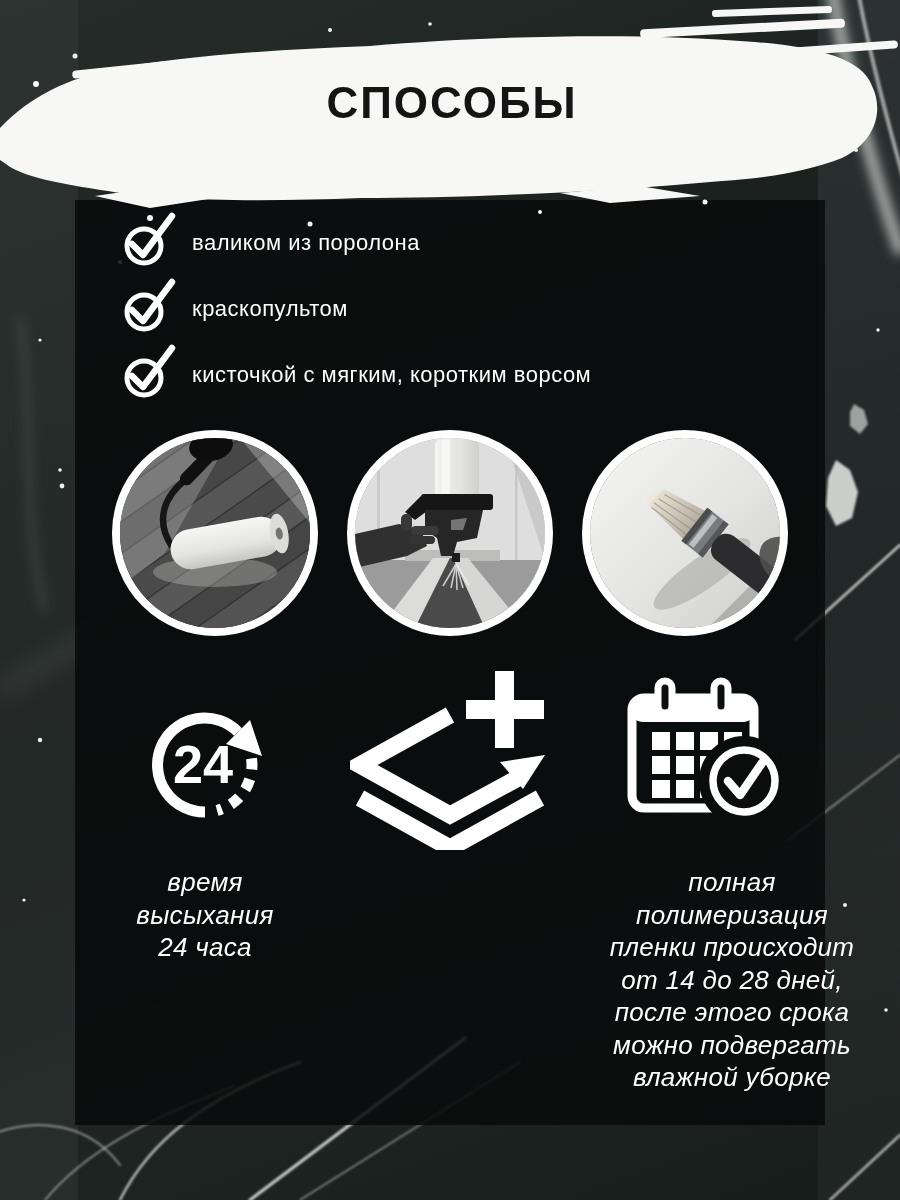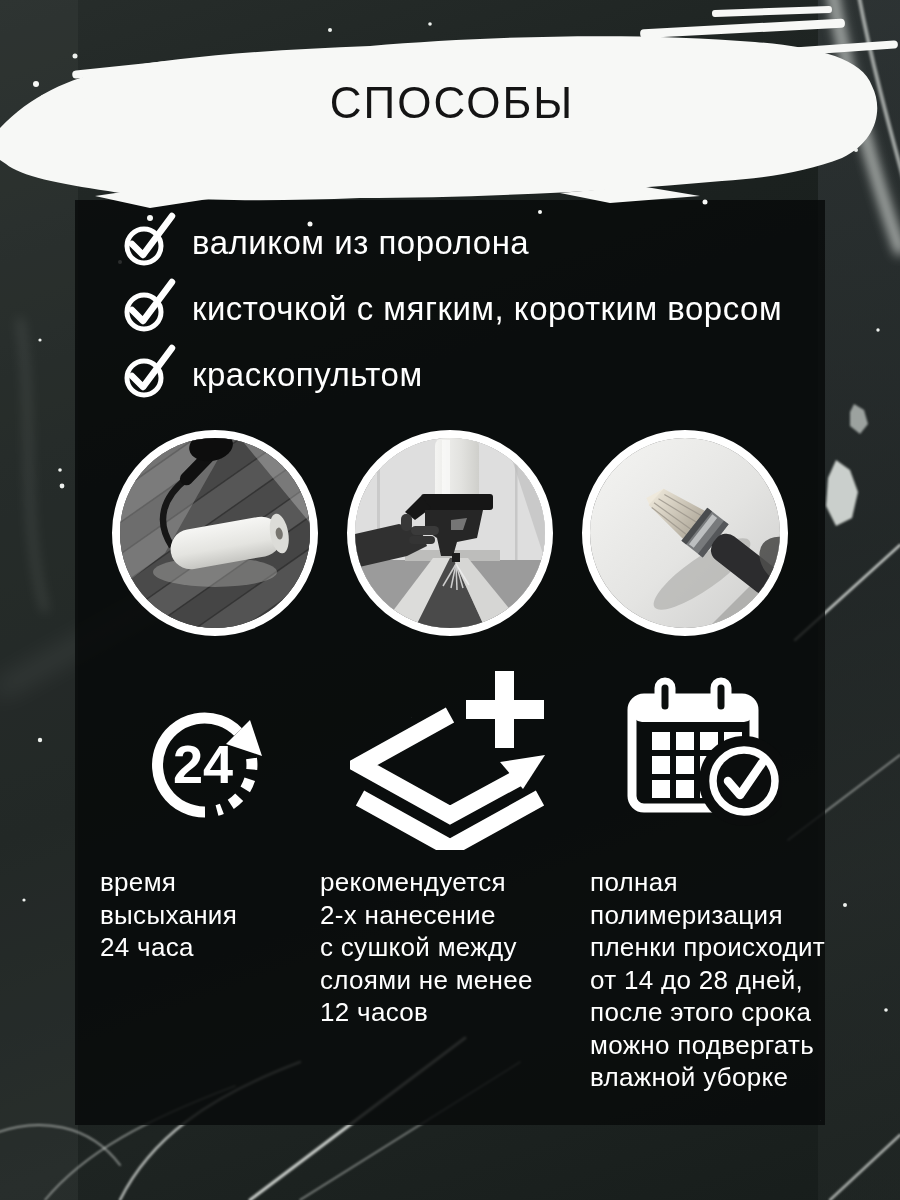--- a/index.html
+++ b/index.html
@@ -9,45 +9,45 @@
     font-family:"Liberation Sans",sans-serif;
   }
   .texture{position:absolute;left:0;top:0;z-index:1;}
   .panel{
     position:absolute;left:75px;top:200px;width:750px;height:925px;
     background:rgba(8,10,10,0.85);z-index:2;
   }
   .brush{position:absolute;left:0;top:0;z-index:3;}
   .title{
     position:absolute;left:112px;top:80px;width:680px;z-index:4;
-    text-align:center;color:#141414;font-weight:normal;font-size:44px;
+    text-align:center;color:#141414;font-weight:bold;font-size:44px;
     line-height:46px;letter-spacing:2px;
   }
   .checklist{
     position:absolute;left:121px;top:212px;z-index:4;
     display:flex;flex-direction:column;gap:10px;
   }
   .chk-row{display:flex;align-items:center;gap:13px;height:56px;}
   .chk-row svg{flex:0 0 auto;}
-  .chk-label{color:#ffffff;font-size:33px;letter-spacing:.5px;margin-top:6px;white-space:nowrap;}
+  .chk-label{color:#ffffff;font-size:22px;letter-spacing:.5px;margin-top:6px;white-space:nowrap;}
   .photo{
     position:absolute;top:430px;width:190px;height:190px;border:8px solid #ffffff;
     border-radius:50%;overflow:hidden;z-index:4;background:#6b6b6b;
   }
   .photo svg{display:block;}
   .photo.p1{left:112px;}
   .photo.p2{left:347px;}
   .photo.p3{left:582px;}
   .icon-abs{position:absolute;z-index:4;}
   .ic-clock{left:135px;top:695px;}
   .ic-layers{left:350px;top:670px;}
   .ic-cal{left:622px;top:676px;}
   .note{
     position:absolute;top:866px;z-index:4;color:#ffffff;font-size:26px;
-    line-height:32.5px;text-align:left;white-space:pre-line;letter-spacing:.3px;
+    line-height:32.5px;text-align:center;white-space:pre-line;letter-spacing:.3px;font-style:italic;
   }
   .note.n1{left:100px;width:210px;}
   .note.n2{left:320px;width:250px;}
   .note.n3{left:590px;width:284px;}
   .num24{font-weight:bold;}
 </style>
 </head>
 <body>
 
 <div class="stage">
@@ -157,28 +157,28 @@
         <circle cx="23" cy="34" r="17" fill="none" stroke="#ffffff" stroke-width="5"></circle>
         <path d="M 11 32 L 22 43 L 51 4" fill="none" stroke="#ffffff" stroke-width="6.5" stroke-linecap="round" stroke-linejoin="round"></path>
       </svg>
       <span class="chk-label">валиком из поролона</span>
     </div>
     <div class="chk-row">
       <svg width="58" height="56" viewBox="0 0 58 56">
         <circle cx="23" cy="34" r="17" fill="none" stroke="#ffffff" stroke-width="5"></circle>
         <path d="M 11 32 L 22 43 L 51 4" fill="none" stroke="#ffffff" stroke-width="6.5" stroke-linecap="round" stroke-linejoin="round"></path>
       </svg>
-      <span class="chk-label">кисточкой с мягким, коротким ворсом</span>
+      <span class="chk-label">краскопультом</span>
     </div>
     <div class="chk-row">
       <svg width="58" height="56" viewBox="0 0 58 56">
         <circle cx="23" cy="34" r="17" fill="none" stroke="#ffffff" stroke-width="5"></circle>
         <path d="M 11 32 L 22 43 L 51 4" fill="none" stroke="#ffffff" stroke-width="6.5" stroke-linecap="round" stroke-linejoin="round"></path>
       </svg>
-      <span class="chk-label">краскопультом</span>
+      <span class="chk-label">кисточкой с мягким, коротким ворсом</span>
     </div>
   </div>
 
   <div class="photo p1">
     <svg width="190" height="190" viewBox="0 0 190 190">
       <defs>
         <linearGradient id="p1bg" x1="0" y1="0" x2="1" y2="1">
           <stop offset="0" stop-color="#8a8a8a"></stop>
             <stop offset="0.5" stop-color="#555555"></stop>
             <stop offset="1" stop-color="#2d2d2d"></stop>
@@ -336,25 +336,20 @@
       <rect x="78" y="104" width="18" height="18"></rect>
     </g>
     <circle cx="122" cy="105" r="45" fill="#0b0d0d"></circle>
     <circle cx="122" cy="105" r="31" fill="none" stroke="#ffffff" stroke-width="7.5"></circle>
     <path d="M 106 105 L 118 119 L 140 87" fill="none" stroke="#ffffff" stroke-width="8.5" stroke-linecap="round" stroke-linejoin="round"></path>
   </svg>
 
   <div class="note n1">время
 высыхания
 24 часа</div>
-  <div class="note n2">рекомендуется
-2-х нанесение
-с сушкой между
-слоями не менее
-12 часов</div>
   <div class="note n3">полная
 полимеризация
 пленки происходит
 от 14 до 28 дней,
 после этого срока
 можно подвергать
 влажной уборке</div>
 
 </div>
 

